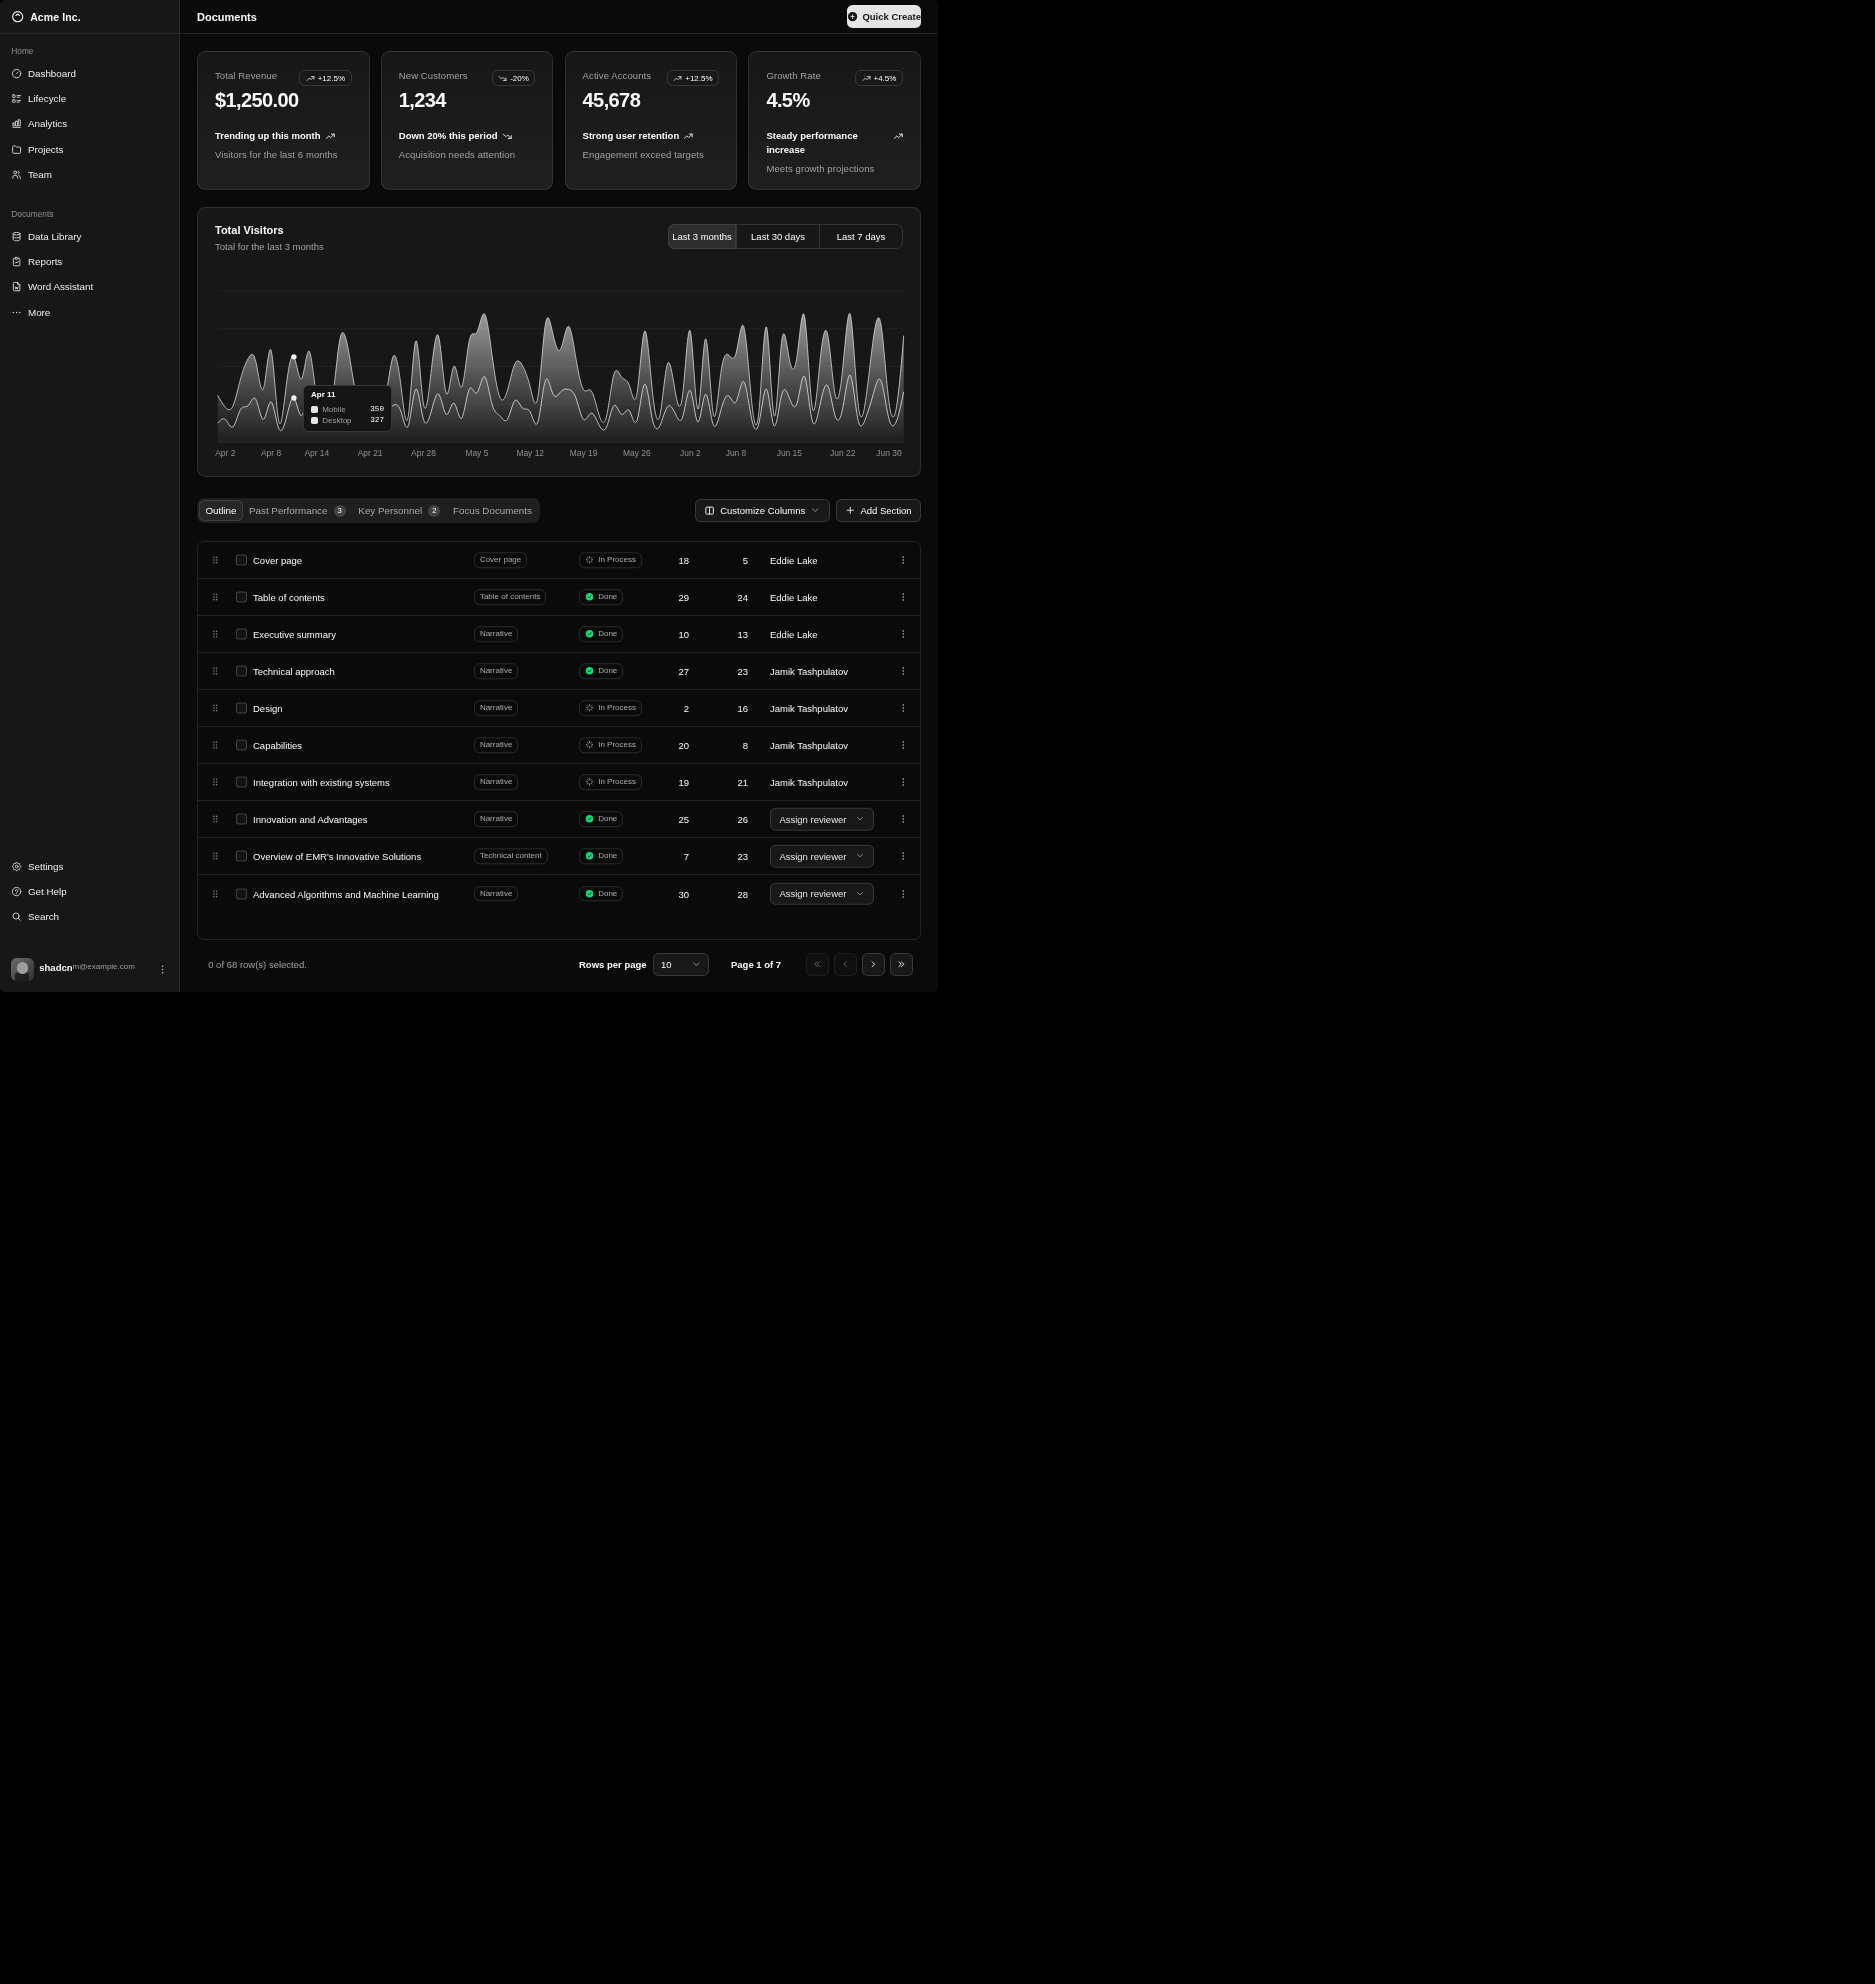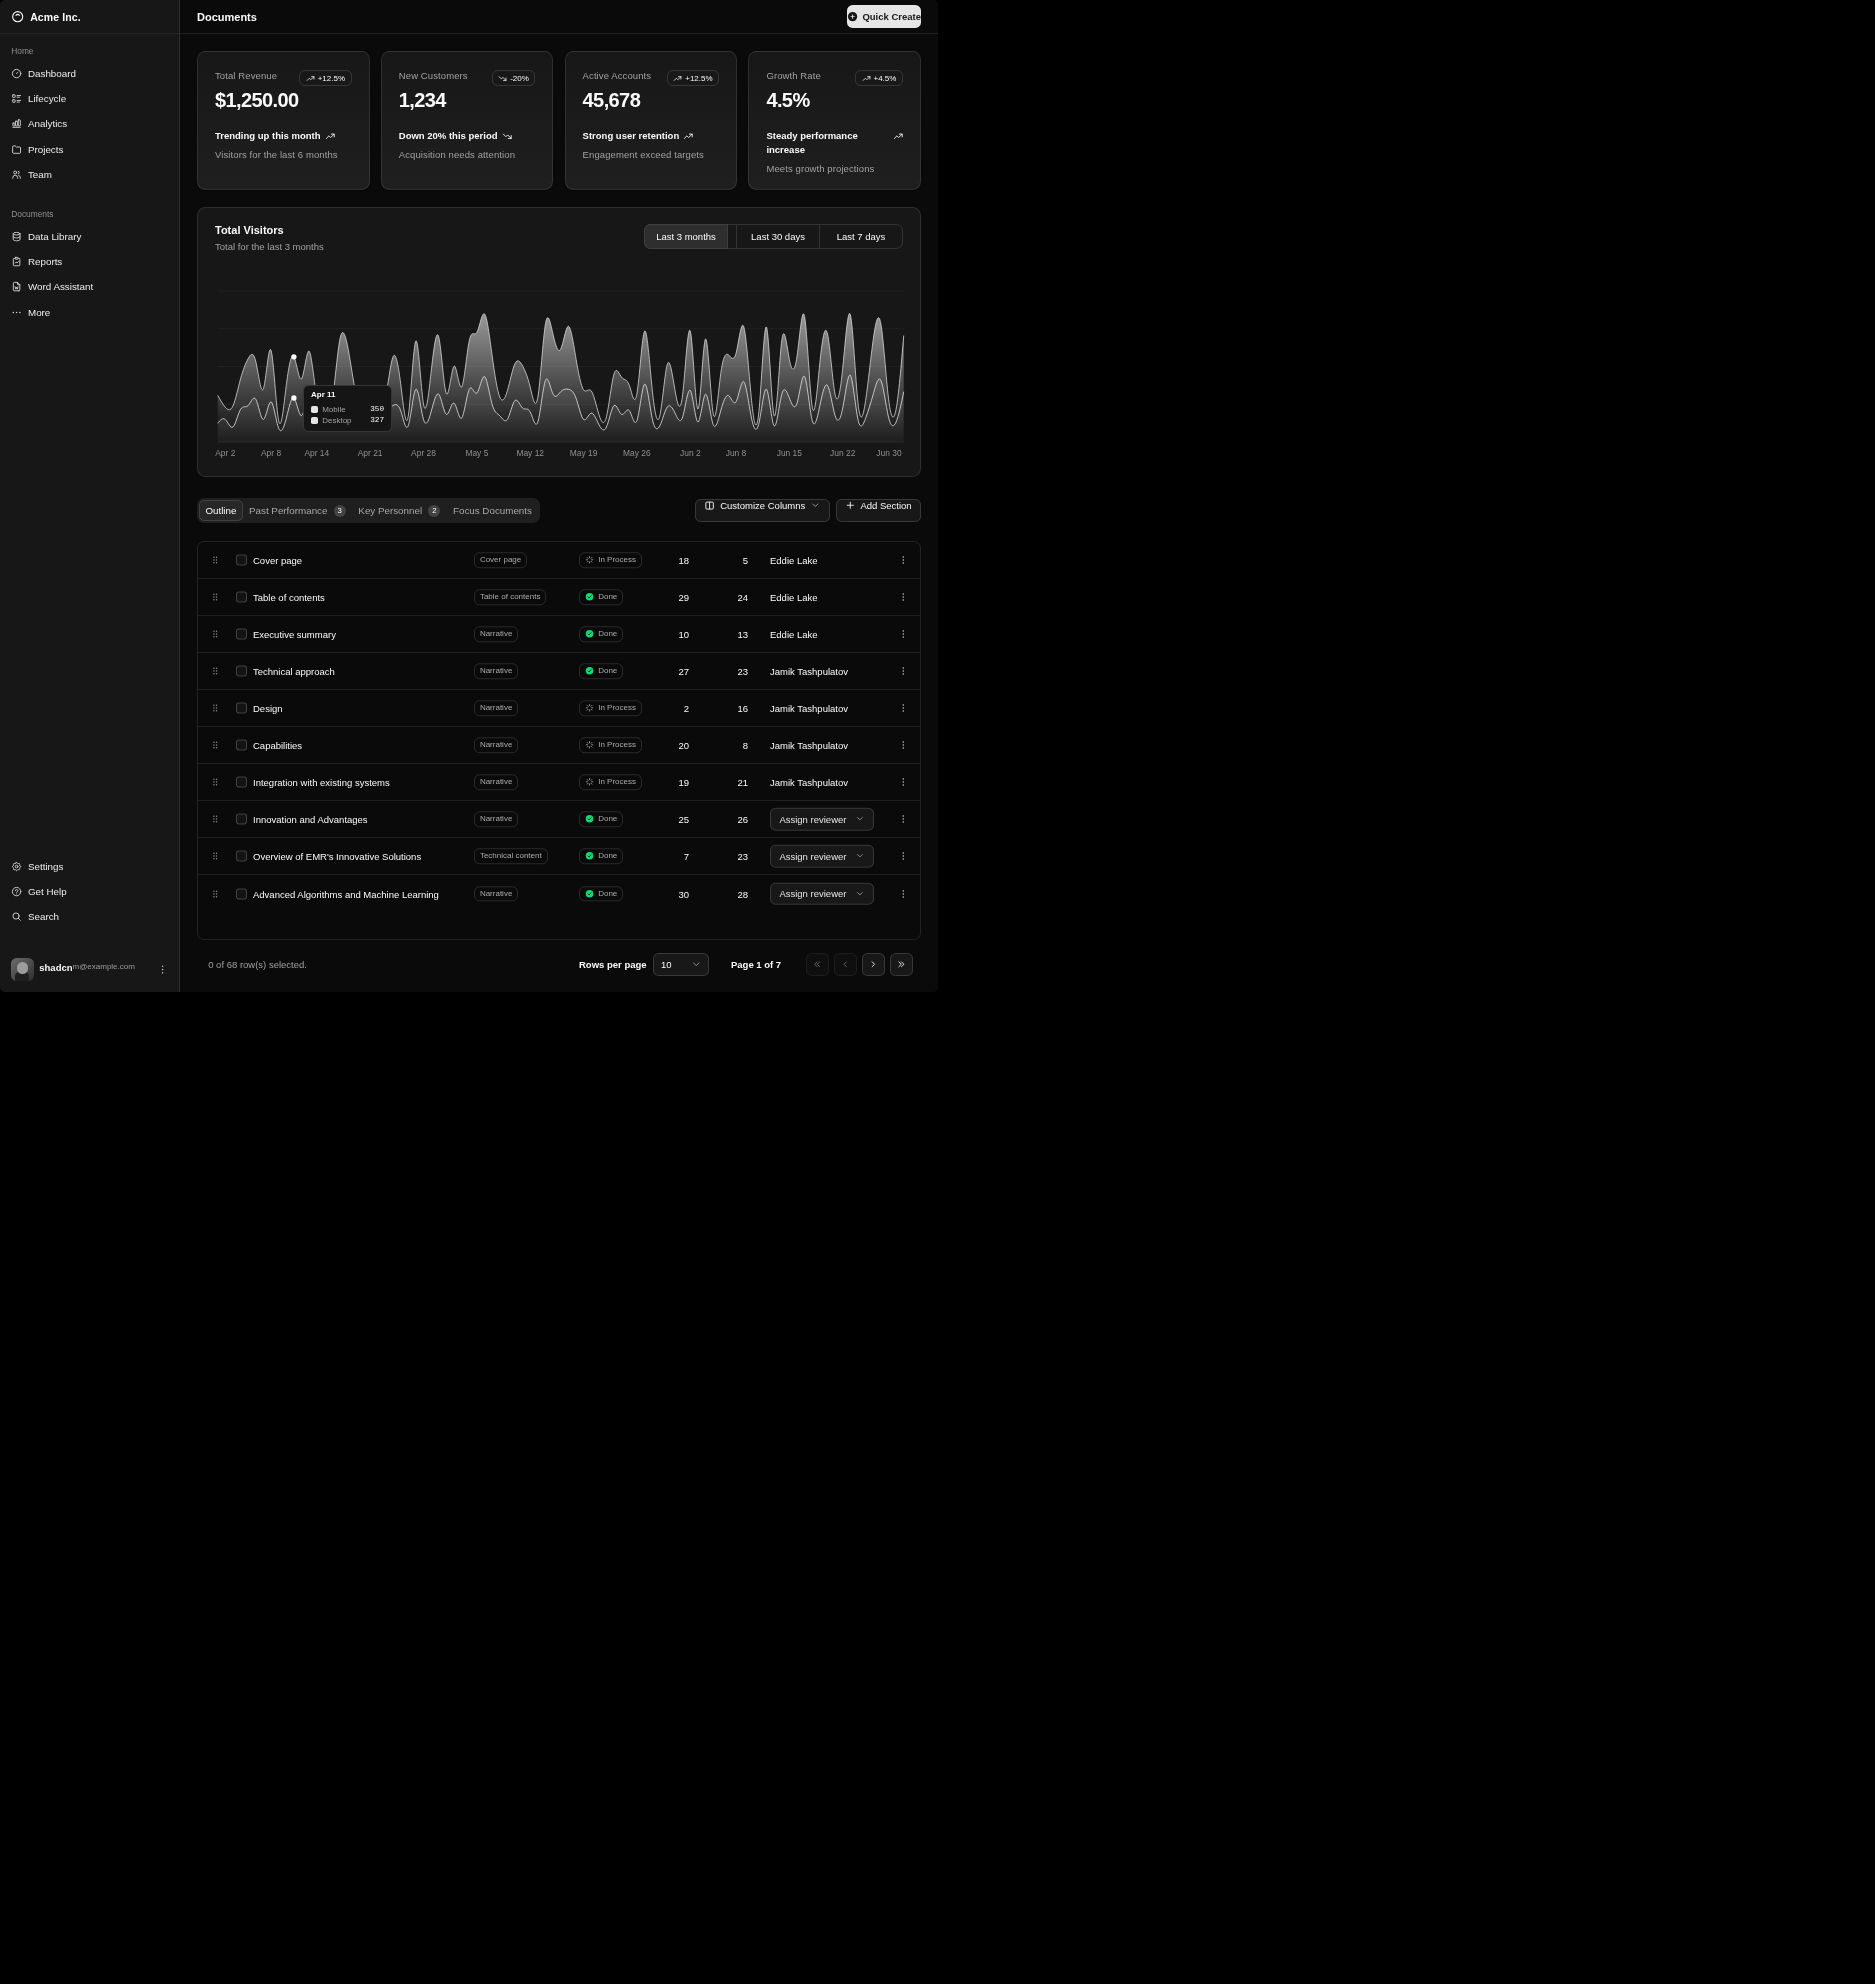--- a/index.html
+++ b/index.html
@@ -35,33 +35,33 @@
 .card .f1{position:absolute;left:17px;top:77px;font-size:9.5px;font-weight:600;line-height:14px;display:flex;align-items:center;gap:4.2px}
 .card .f2{position:absolute;left:17px;top:96px;font-size:9.5px;color:#a1a1a1;line-height:14px}
 .card .desc,.card .f2{letter-spacing:0.1px}
 
 .chartcard{position:absolute;left:17px;top:207px;right:17px;height:270px;border:0.7px solid rgba(255,255,255,.10);border-radius:8.4px;background:#171717}
 .chartcard .t{position:absolute;left:17px;top:14px;font-size:11px;font-weight:700;line-height:17px}
 .chartcard .d{position:absolute;left:17px;top:32px;font-size:9.5px;color:#a1a1a1;line-height:14px}
 .tgl{position:absolute;right:17px;top:16px;height:25px;display:flex;border:0.7px solid rgba(255,255,255,.12);border-radius:7px;background:transparent}
 .tgl .seg{display:flex;align-items:center;justify-content:center;width:83px;font-size:9.5px;color:#fafafa;position:relative}
 .tgl .seg+.seg{border-left:0.7px solid rgba(255,255,255,.12)}
-.tgl .seg.on{background:#2e2e2e;border-radius:7px 0 0 7px;box-shadow:inset 0 0 0 0.7px #454545;margin:-0.7px 8px -0.7px -0.7px;width:84px;z-index:2}
+.tgl .seg.on{background:#2e2e2e;border-radius:7px 0 0 7px;box-shadow:inset 0 0 0 0.7px #454545;margin:-0.7px 0 -0.7px -0.7px;width:68px;z-index:2}
 .ttip{position:absolute;left:105px;top:177px;width:89px;height:47px;background:#151515;border:0.7px solid rgba(255,255,255,.14);border-radius:5.6px;padding:4.2px 7px;z-index:5}
 .ttip .tt{font-size:8px;font-weight:600;line-height:9.8px;margin-bottom:4.2px}
 .ttip .row{display:flex;align-items:center;gap:4.2px;font-size:8px;color:#a1a1a1;height:9.8px;margin-bottom:1.4px}
 .ttip .sw{width:7px;height:7px;border-radius:1.8px;background:#e5e5e5}
 .ttip .val{margin-left:auto;color:#fafafa;font-family:"Liberation Mono",monospace;font-size:7.7px}
 
 .tabsrow{position:absolute;left:17px;right:17px;top:498px;height:26px}
 .tabs{position:absolute;left:0;top:0;height:25px;display:flex;align-items:center;background:#1f1f1f;border-radius:7px;padding:2.1px}
 .tab{display:flex;align-items:center;gap:6.3px;padding:0 6.3px;height:21px;font-size:9.8px;color:#a8a8a8}
 .tab.on{background:#272727;border-radius:5.6px;box-shadow:inset 0 0 0 0.7px #4a4a4a;color:#fafafa}
 .cnt{min-width:12px;height:12px;border-radius:6.3px;background:#424242;display:flex;align-items:center;justify-content:center;font-size:7.7px;color:#fafafa}
-.btn-outline{height:22.5px;border:0.7px solid rgba(255,255,255,.14);background:#181818;border-radius:5.6px;display:flex;gap:4.9px;padding:0 8.4px;font-size:9.5px;color:#fafafa;font-weight:500}
+.btn-outline{height:22.5px;border:0.7px solid rgba(255,255,255,.14);background:#181818;border-radius:5.6px;display:flex;align-items:center;gap:4.9px;padding:0 8.4px;font-size:9.5px;color:#fafafa;font-weight:500}
 .tr-btns{position:absolute;right:0;top:1.4px;display:flex;gap:5.6px}
 
 .tbl{position:absolute;left:17px;right:17px;top:541px;height:399px;border:0.7px solid rgba(255,255,255,.10);border-radius:7px;overflow:hidden}
 .thead{height:25px;background:#1a1a1a;border-bottom:0.7px solid rgba(255,255,255,.10);position:relative;font-size:9.5px;color:#fafafa}
 .thead .cell{font-weight:500}
 .trow{height:37px;border-bottom:0.7px solid rgba(255,255,255,.09);position:relative;font-size:9.5px}
 .trow:last-child{border-bottom:none}
 .cell{position:absolute;top:50%;transform:translateY(-50%)}
 .c-grip{left:12px;color:#8a8a8a}
 .c-chk{left:38px;width:11.2px;height:11.2px;border:0.7px solid rgba(255,255,255,.20);border-radius:2.8px;background:rgba(255,255,255,.04)}

